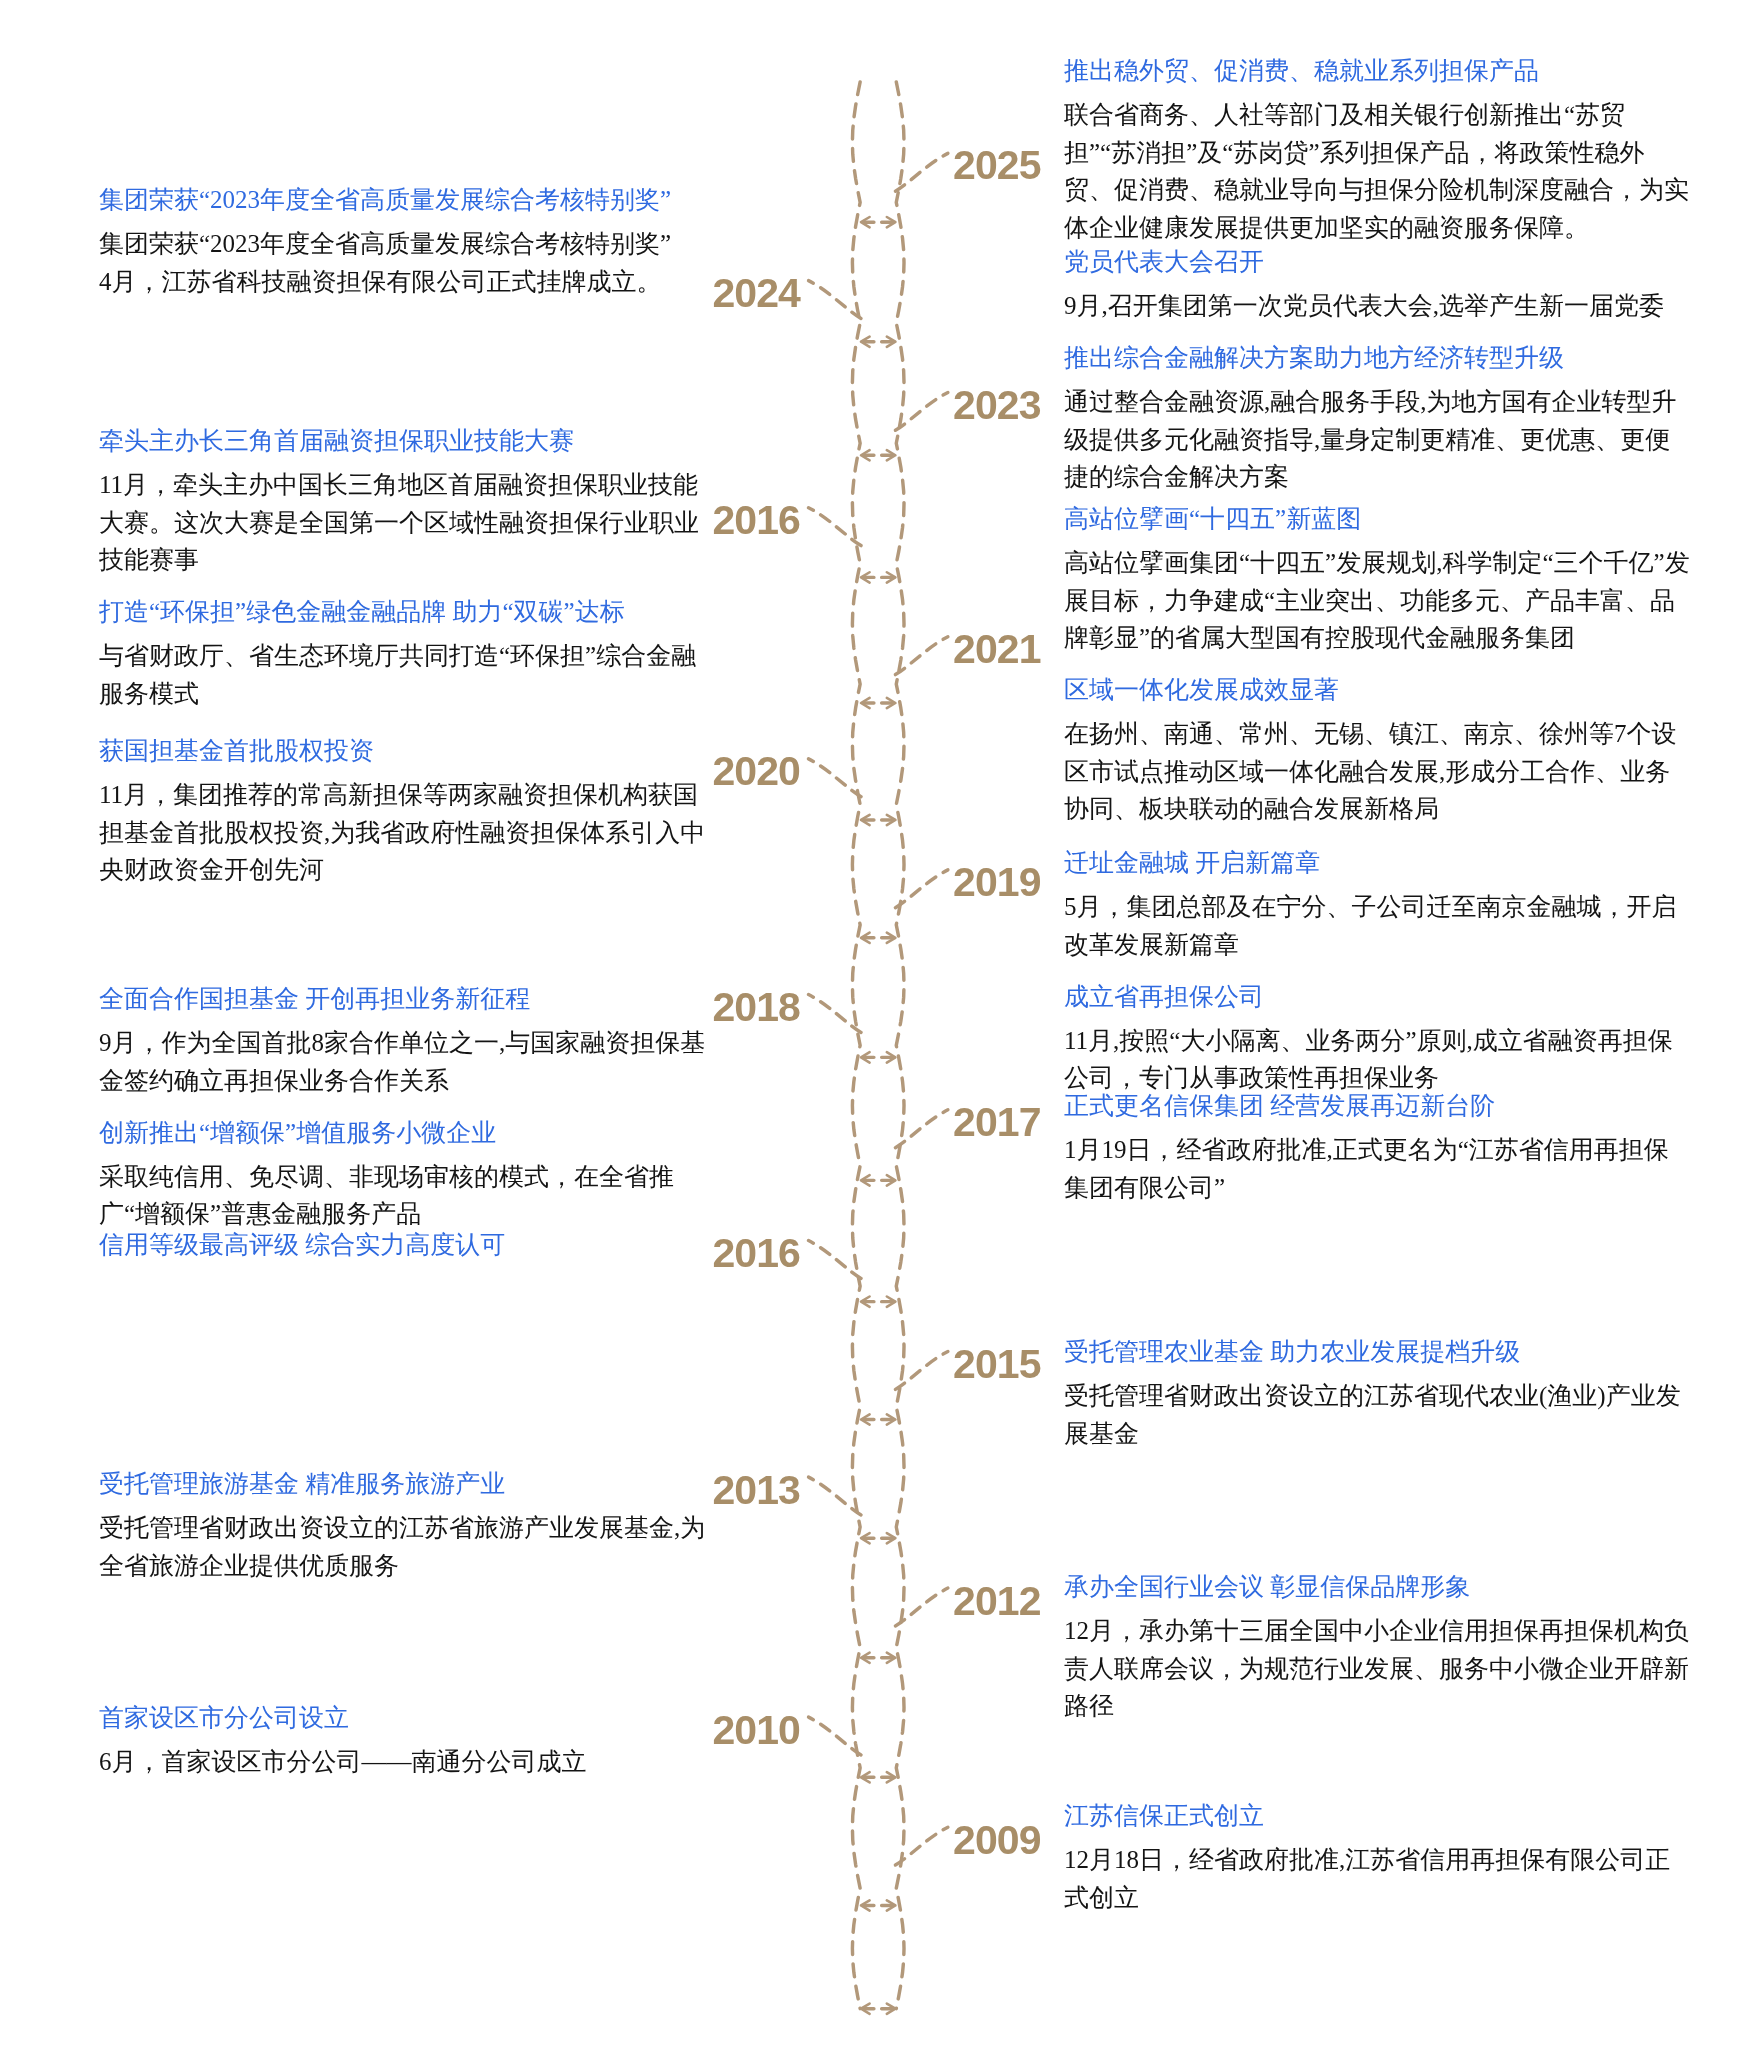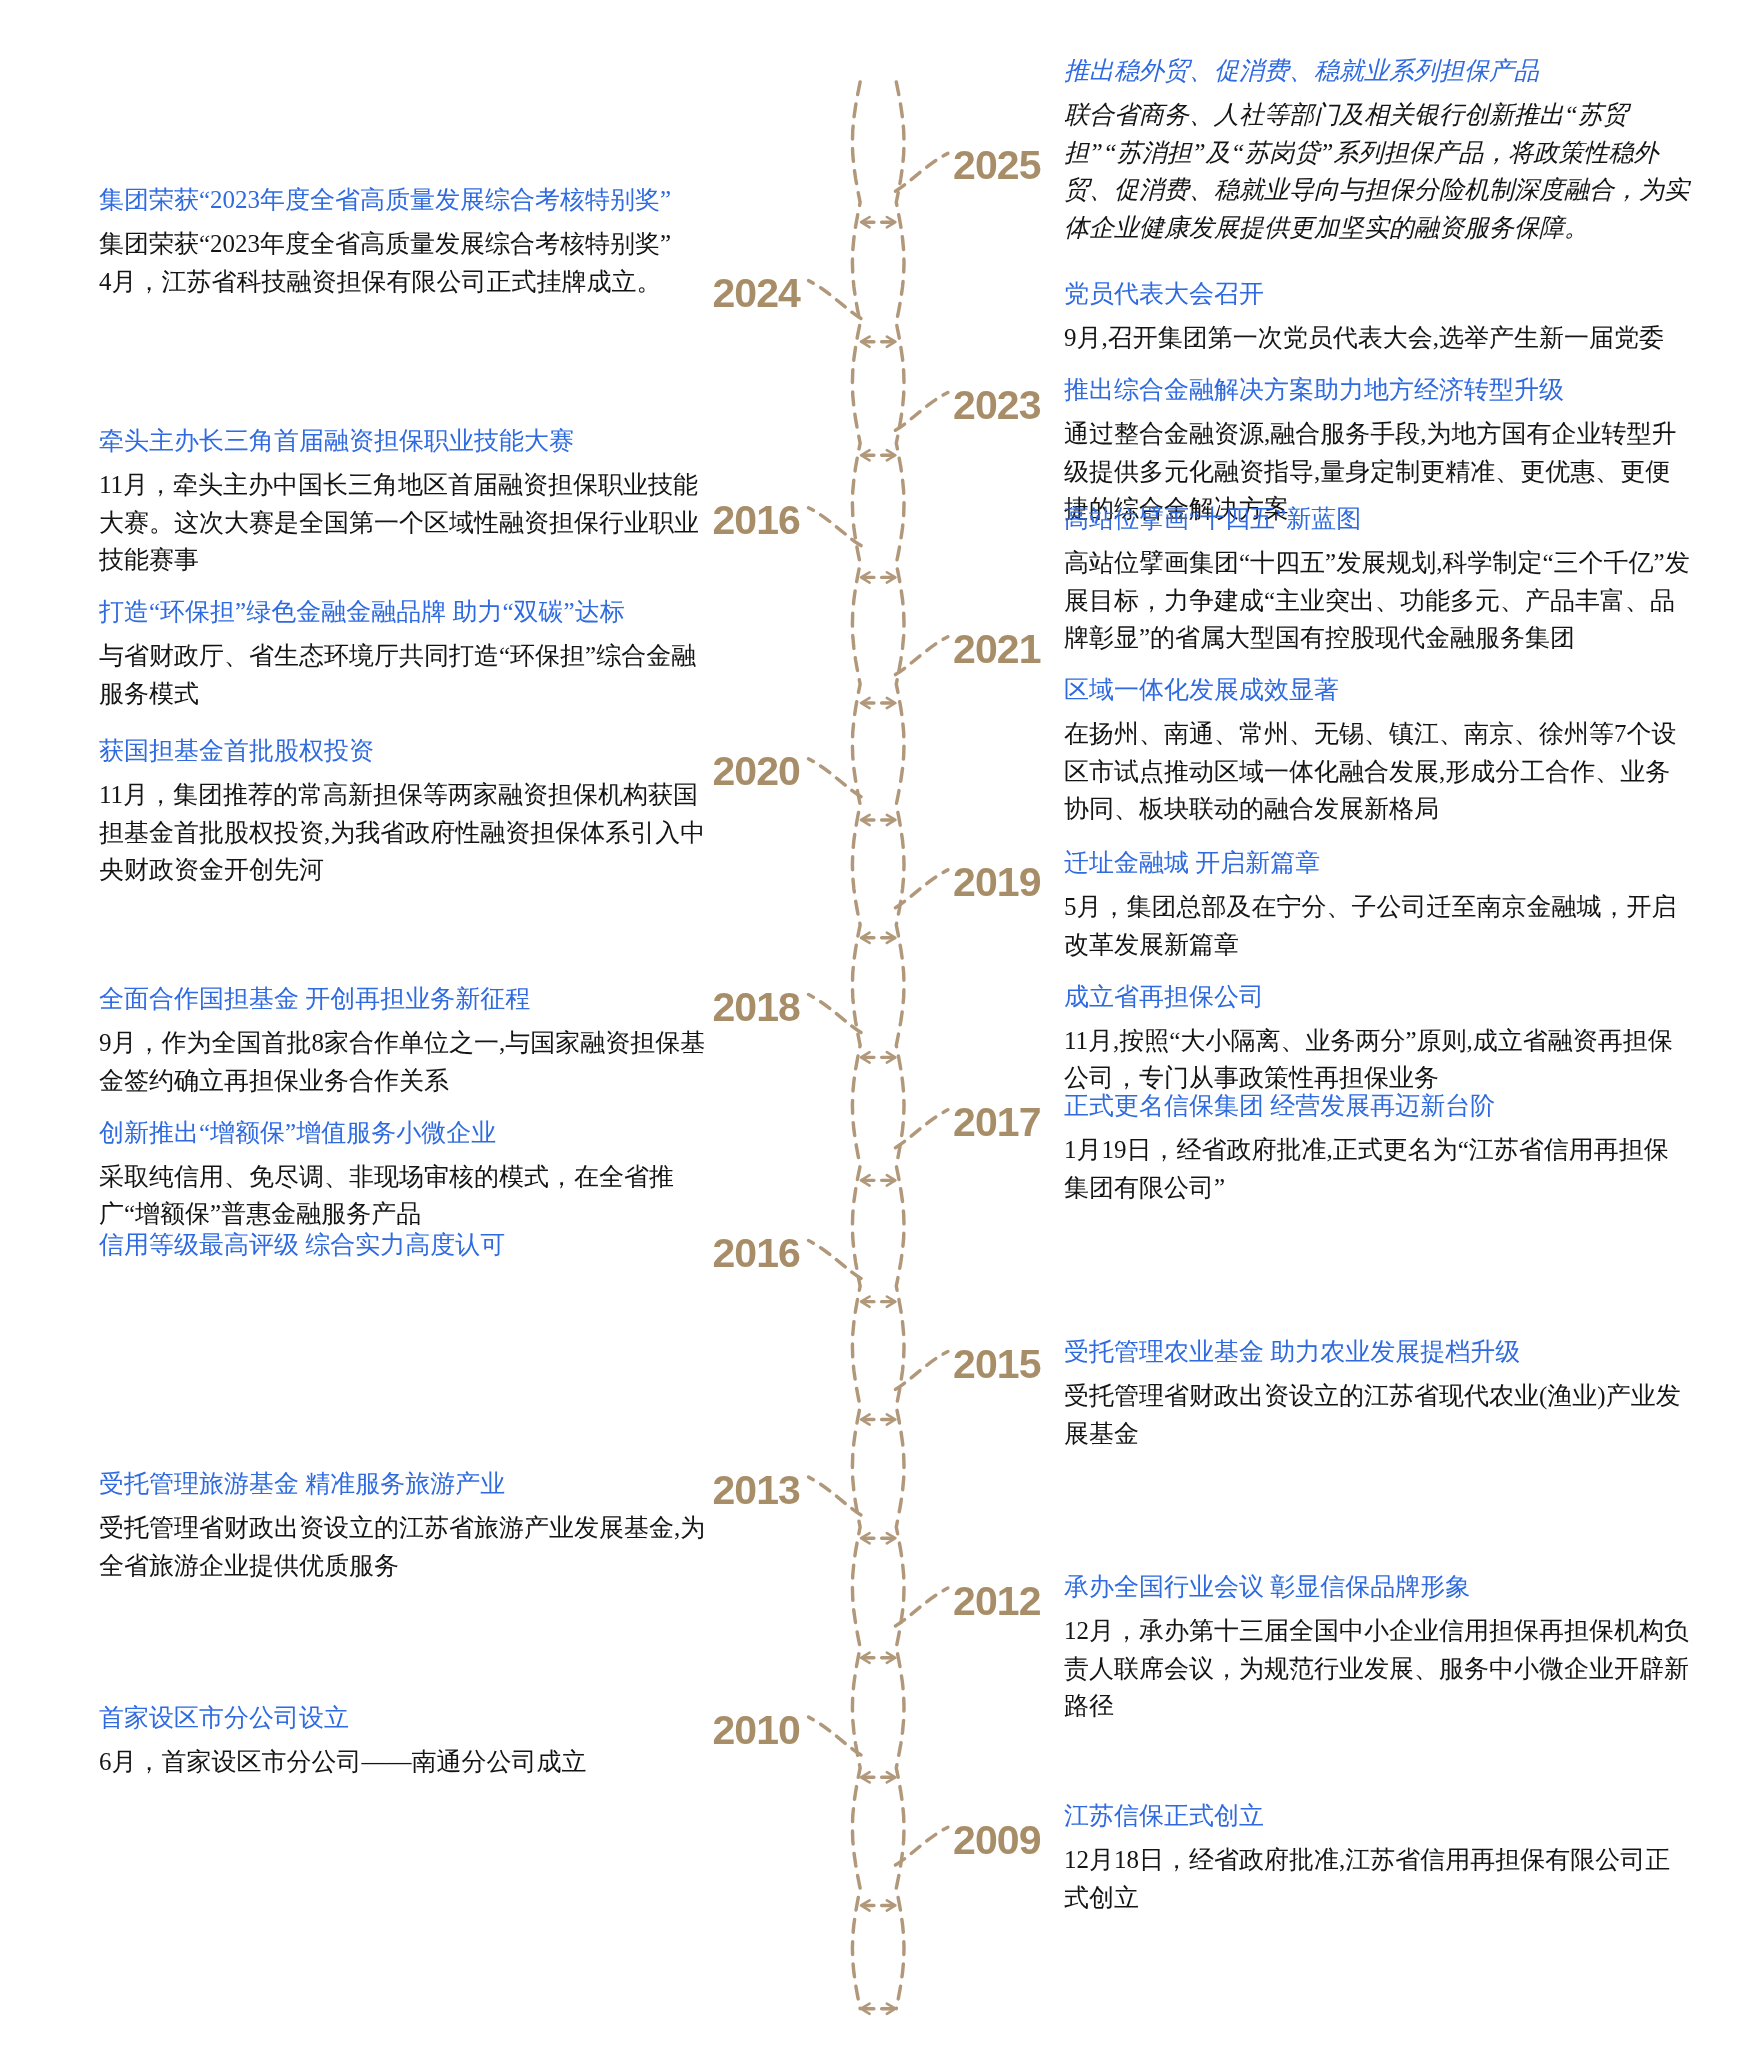--- a/index.html
+++ b/index.html
@@ -107,32 +107,32 @@
       <path d="M 1041 1334 C 1058 1324, 1078 1302, 1102 1290" fill="none" stroke="#b2987a" stroke-width="4" stroke-linecap="round" stroke-linejoin="round" stroke-dasharray="13 10"></path>
       <path d="M 1001 1486 C 984 1476, 964 1454, 940 1442" fill="none" stroke="#b2987a" stroke-width="4" stroke-linecap="round" stroke-linejoin="round" stroke-dasharray="13 10"></path>
       <path d="M 1041 1615 C 1058 1605, 1078 1583, 1102 1571" fill="none" stroke="#b2987a" stroke-width="4" stroke-linecap="round" stroke-linejoin="round" stroke-dasharray="13 10"></path>
       <path d="M 1001 1761 C 984 1751, 964 1729, 940 1717" fill="none" stroke="#b2987a" stroke-width="4" stroke-linecap="round" stroke-linejoin="round" stroke-dasharray="13 10"></path>
       <path d="M 1041 1890 C 1058 1880, 1078 1858, 1102 1846" fill="none" stroke="#b2987a" stroke-width="4" stroke-linecap="round" stroke-linejoin="round" stroke-dasharray="13 10"></path>
       <path d="M 1001 2040 C 984 2030, 964 2008, 940 1996" fill="none" stroke="#b2987a" stroke-width="4" stroke-linecap="round" stroke-linejoin="round" stroke-dasharray="13 10"></path>
       <path d="M 1041 2168 C 1058 2158, 1078 2136, 1102 2124" fill="none" stroke="#b2987a" stroke-width="4" stroke-linecap="round" stroke-linejoin="round" stroke-dasharray="13 10"></path>
     </svg>
   <div id="entries">
       <div class="year right" style="top: 120px;">2025</div>
-      <div class="content right" style="top: 53px; font-style: italic;">
+      <div class="content right" style="top: 53px;">
         <div class="item-title">推出稳外贸、促消费、稳就业系列担保产品</div>
         <div class="item-body">联合省商务、人社等部门及相关银行创新推出“苏贸担”“苏消担”及“苏岗贷”系列担保产品，将政策性稳外贸、促消费、稳就业导向与担保分险机制深度融合，为实体企业健康发展提供更加坚实的融资服务保障。</div>
       </div>
       <div class="year left" style="top: 248px;">2024</div>
       <div class="content left" style="top: 182px;">
         <div class="item-title">集团荣获“2023年度全省高质量发展综合考核特别奖”</div>
         <div class="item-body">集团荣获“2023年度全省高质量发展综合考核特别奖”</div>
         <div class="item-body">4月，江苏省科技融资担保有限公司正式挂牌成立。</div>
       </div>
       <div class="year right" style="top: 360px;">2023</div>
-      <div class="content right" style="top: 276px;">
+      <div class="content right" style="top: 244px;">
         <div class="item-title">党员代表大会召开</div>
         <div class="item-body">9月,召开集团第一次党员代表大会,选举产生新一届党委</div>
         <div class="item-title not-first">推出综合金融解决方案助力地方经济转型升级</div>
         <div class="item-body">通过整合金融资源,融合服务手段,为地方国有企业转型升级提供多元化融资指导,量身定制更精准、更优惠、更便捷的综合金解决方案</div>
       </div>
       <div class="year left" style="top: 475px;">2016</div>
       <div class="content left" style="top: 423px;">
         <div class="item-title">牵头主办长三角首届融资担保职业技能大赛</div>
         <div class="item-body">11月，牵头主办中国长三角地区首届融资担保职业技能大赛。这次大赛是全国第一个区域性融资担保行业职业技能赛事</div>
         <div class="item-title not-first">打造“环保担”绿色金融金融品牌 助力“双碳”达标</div>

